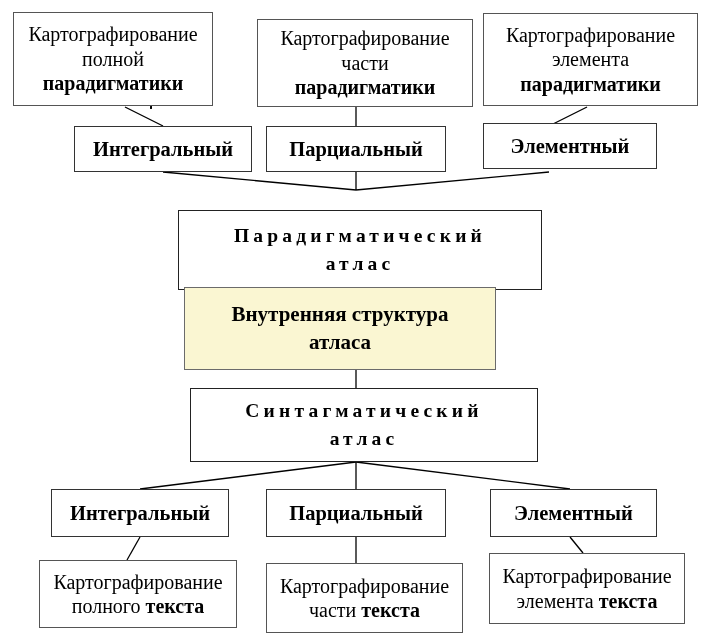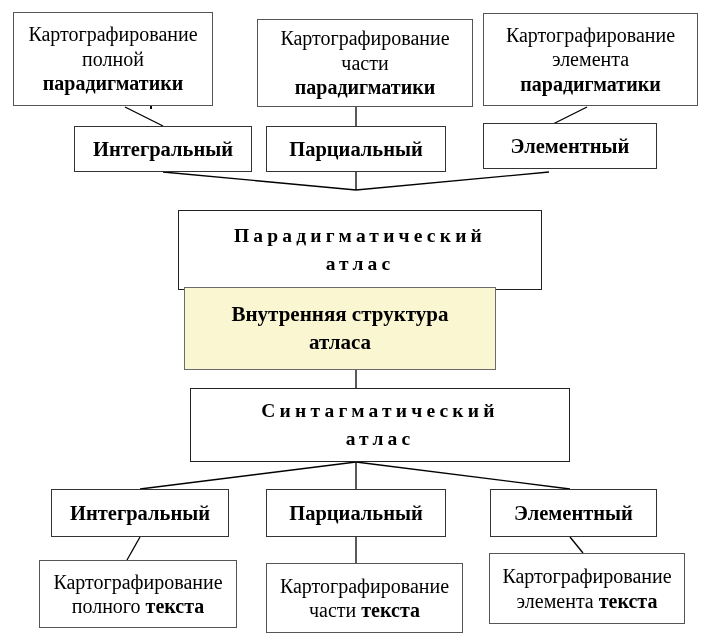--- a/index.html
+++ b/index.html
@@ -141,21 +141,21 @@
   </div>
 
   <div class="node atlas" style="left:178px; top:190px; width:364px; height:80px;margin-top:20px;">
     <span class="txt"><span>Парадигматический</span><br><span>атлас</span></span>
   </div>
 
   <div class="node highlight" style="left:184px; top:287px; width:312px; height:83px;">
     <span class="txt"><span>Внутренняя структура</span><br><span>атласа</span></span>
   </div>
 
-  <div class="node atlas" style="left:190px; top:388px; width:380px; height:74px;">
+  <div class="node atlas" style="left:190px; top:388px; width:348px; height:74px;">
     <span class="txt"><span>Синтагматический</span><br><span>атлас</span></span>
   </div>
 
   <div class="node type" style="left:51px; top:489px; width:178px; height:48px;">
     <span class="txt">Интегральный</span>
   </div>
 
   <div class="node type" style="left:266px; top:489px; width:180px; height:48px;">
     <span class="txt">Парциальный</span>
   </div>

